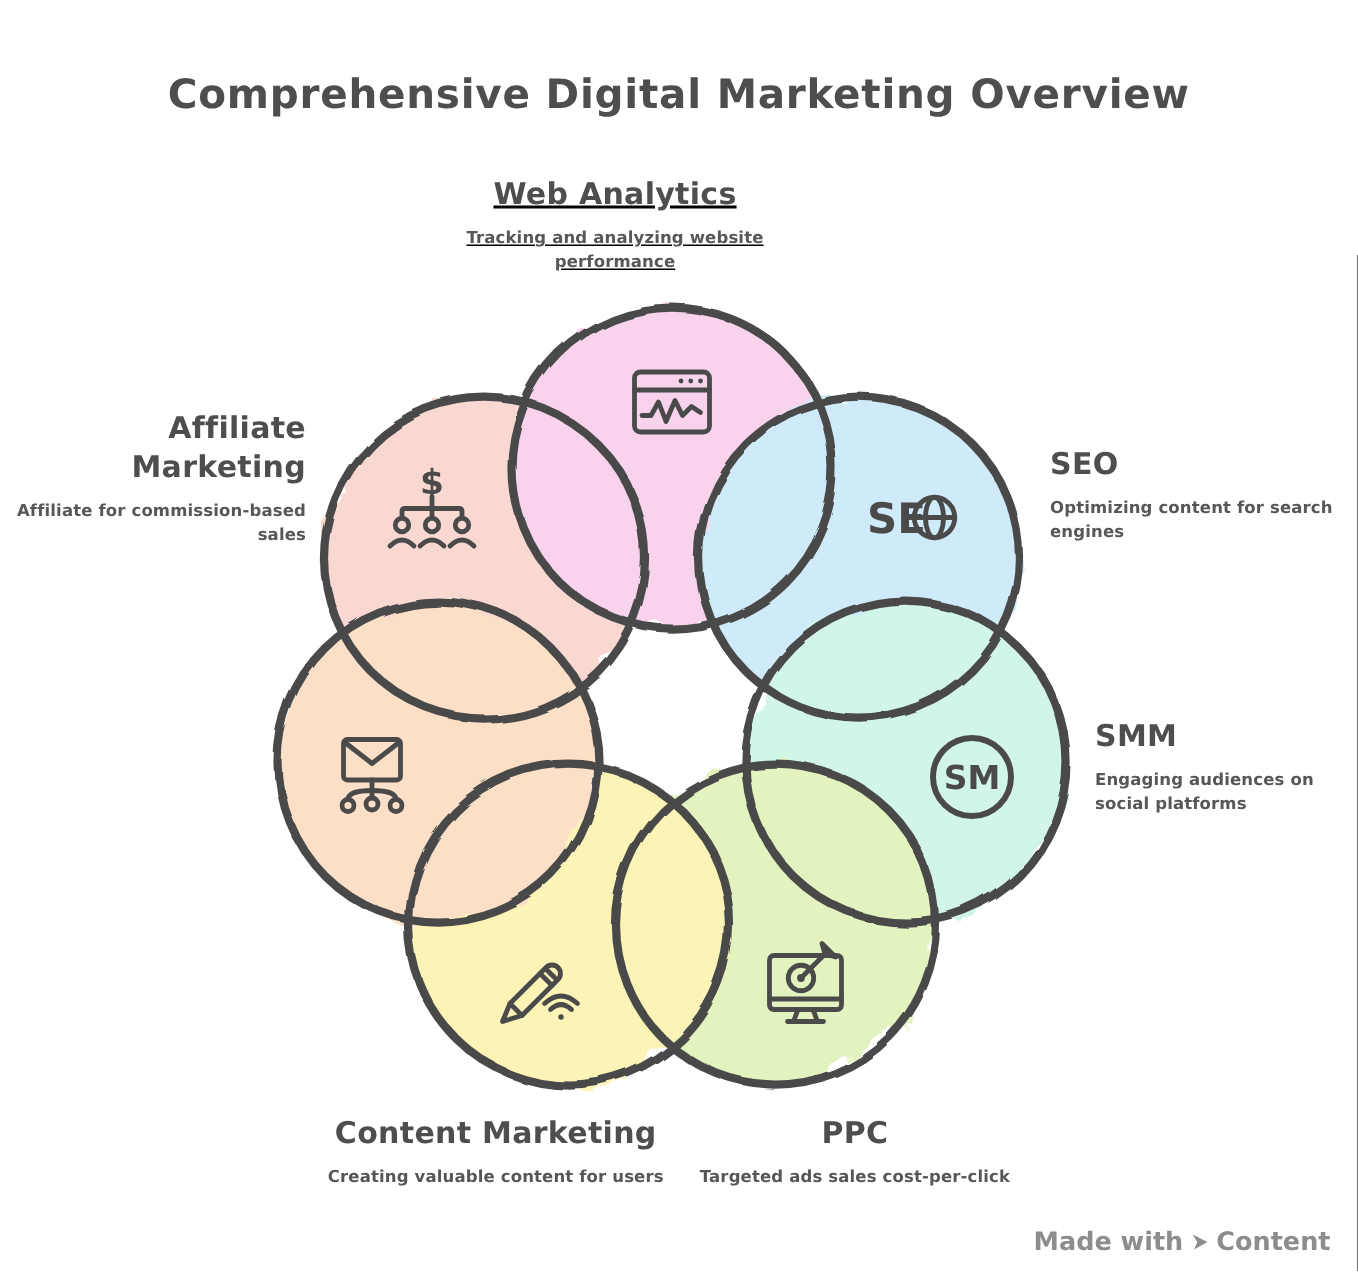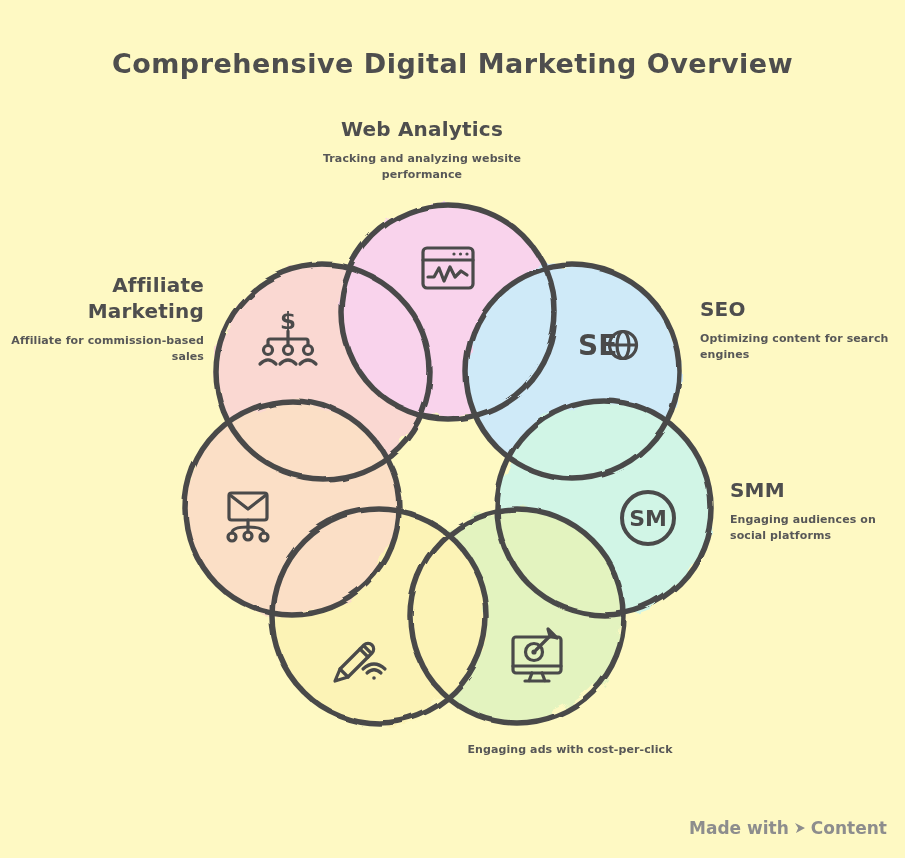--- a/index.html
+++ b/index.html
@@ -1,34 +1,34 @@
 <!DOCTYPE html>
 <html><head>
 <meta charset="utf-8">
 <style>
   html,body { margin:0; padding:0; background:#000; }
   .stage {
-    position:relative; width:905px; height:858px; background:#fef9c3;
+    position:relative; width:905px; height:858px; background:#ffffff;
     overflow:hidden; font-family:"DejaVu Sans", sans-serif;
   }
   .stage svg.venn { position:absolute; left:0; top:0; }
   .title {
     position:absolute; left:0; right:0; top:48px; text-align:center;
     font-size:27px; font-weight:bold; color:#4e4e4e; letter-spacing:.5px;
   }
   .seg-label { position:absolute; }
   .seg-label h3 {
     margin:0 0 9px 0; font-size:20px; font-weight:bold; color:#4e4e4e;
     line-height:1.3; letter-spacing:.2px;
   }
   .seg-label p {
     margin:0; font-size:11px; font-weight:bold; color:#575757;
     line-height:1.45; letter-spacing:.1px;
   }
-  .lbl-web       { left:322px; top:116px; width:200px; text-align:center; }
+  .lbl-web       { left:310px; top:116px; width:200px; text-align:center;text-decoration:underline; }
   .lbl-seo       { left:700px; top:296px; width:200px; text-align:left; }
   .lbl-smm       { left:730px; top:477px; width:170px; text-align:left; }
   .lbl-ppc       { left:465px; top:742px; width:210px; text-align:center; }
   .lbl-content   { left:218px; top:742px; width:225px; text-align:center; }
   .lbl-email     { left:10px;  top:456px; width:165px; text-align:right; }
   .lbl-affiliate { left:4px;   top:272px; width:200px; text-align:right; }
   .watermark {
     position:absolute; right:18px; bottom:20px; display:flex; gap:5px;
     align-items:center; font-size:17px; font-weight:bold; color:#8d8d8d;
   }
@@ -151,23 +151,28 @@
     <h3>SMM</h3>
     <p>Engaging audiences on social platforms</p>
   </div>
 
   <div class="seg-label lbl-seo">
     <h3>SEO</h3>
     <p>Optimizing content for search engines</p>
   </div>
 
   <div class="seg-label lbl-ppc">
-    <p>Engaging ads with cost-per-click</p>
+    <h3>PPC</h3>
+    <p>Targeted ads sales cost-per-click</p>
   </div>
 
+  <div class="seg-label lbl-content">
+    <h3>Content Marketing</h3>
+    <p>Creating valuable content for users</p>
+  </div>
 
 
   <div class="seg-label lbl-affiliate">
     <h3>Affiliate Marketing</h3>
     <p>Affiliate for commission-based sales</p>
   </div>
 
   <div class="watermark">
     <span>Made with</span>
     <svg class="wm-icon" width="12" height="12" viewBox="0 0 12 12">

